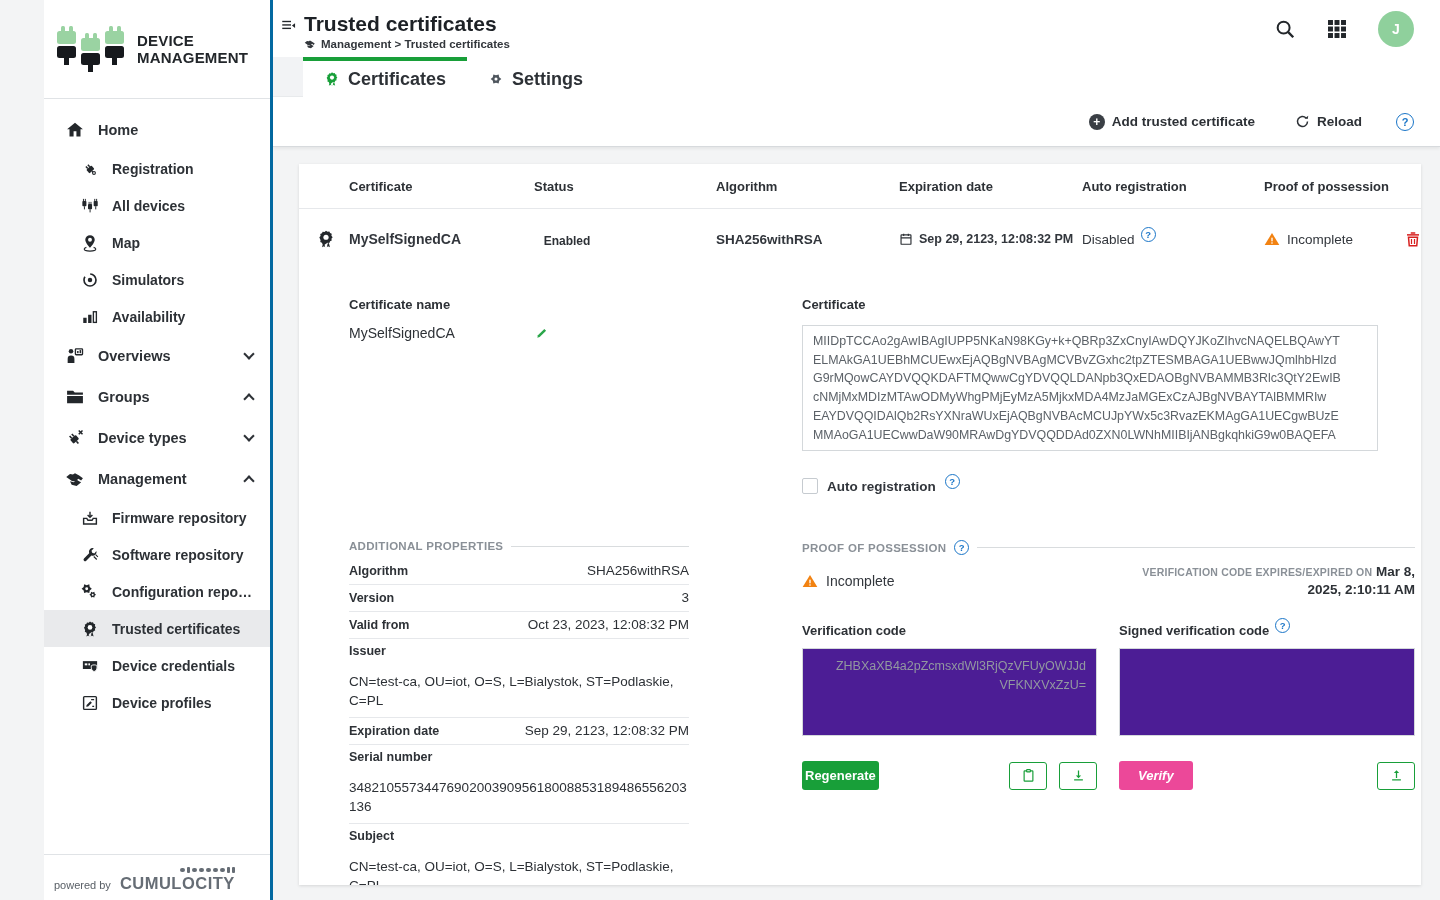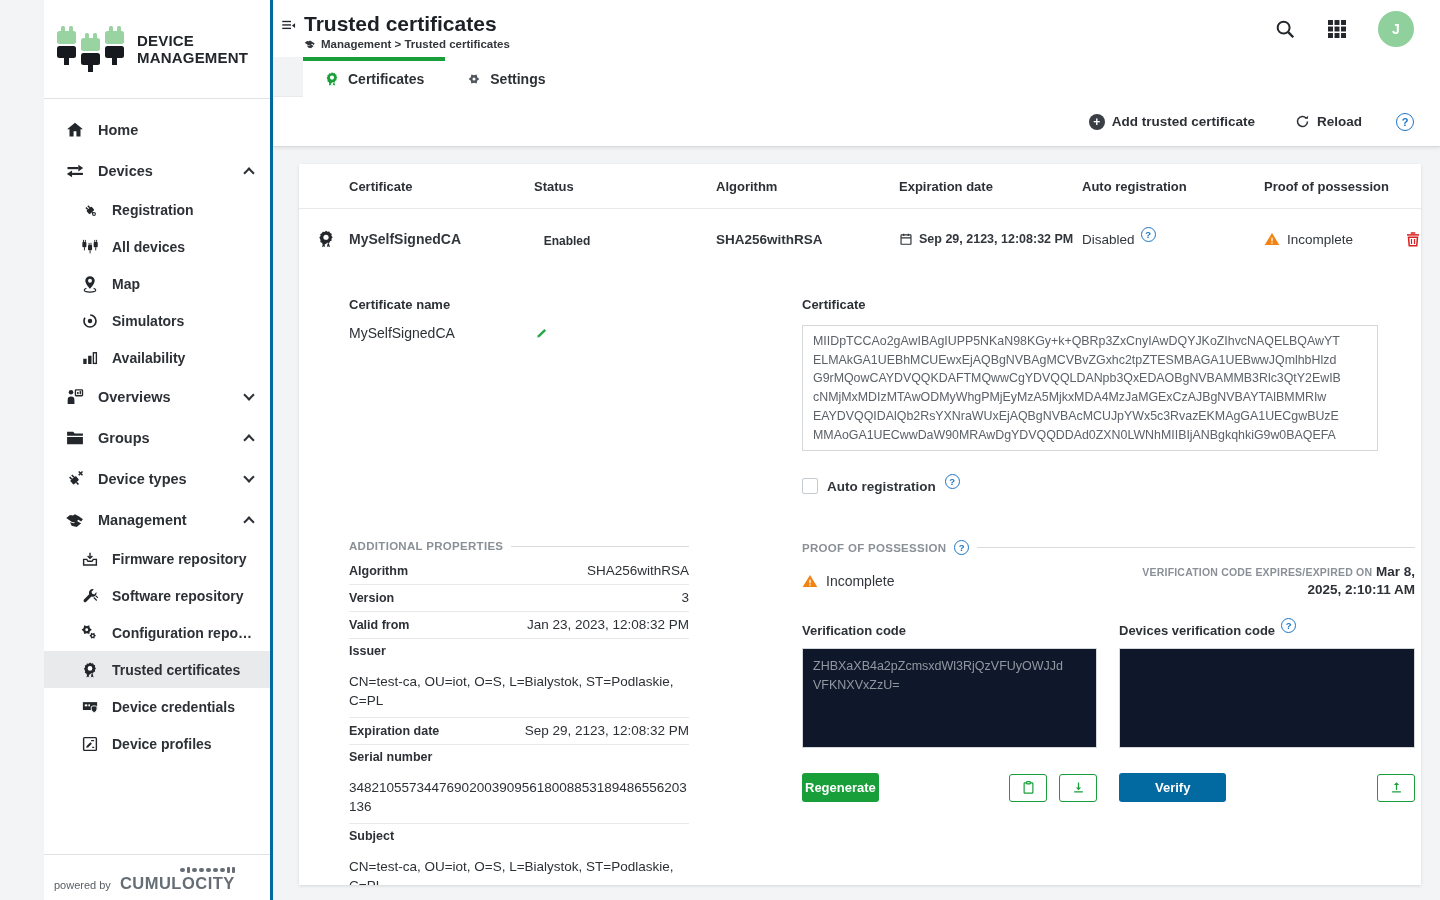--- a/index.html
+++ b/index.html
@@ -51,21 +51,21 @@
   .breadcrumb { display:flex; align-items:center; gap:5px; font-size:11.5px; font-weight:600; color:#33373c; margin-top:2px; }
   .bc-ic { width:12px; height:12px; color:#33373c; }
   .bc-ic svg { width:100%; height:100%; }
   .topbar-right { display:flex; align-items:center; gap:30px; }
   .tb-ic { width:22px; height:22px; color:#22262a; cursor:pointer; }
   .tb-ic svg { width:100%; height:100%; }
   .avatar { width:36px; height:36px; border-radius:50%; background:#8fd09c; color:#fff; font-size:14px; font-weight:600; display:flex; align-items:center; justify-content:center; cursor:pointer; }
 
   .tabbar { height:40px; background:#fff; display:flex; align-items:stretch; }
   .tab-spacer { width:30px; background:#f2f3f5; border-bottom:1px solid #e8eaec; }
-  .tab { display:flex; align-items:center; gap:8px; padding:0 21px; font-size:14px; font-weight:600; color:#2d3136; background:#fff; border-top:4px solid transparent; cursor:pointer; }
+  .tab { display:flex; align-items:center; gap:8px; padding:0 21px; font-size:18px; font-weight:600; color:#2d3136; background:#fff; border-top:4px solid transparent; cursor:pointer; }
   .tab.active { border-top-color:#189f39; }
   .tic { width:16px; height:16px; }
   .tic svg { width:100%; height:100%; }
   .tic.green { color:#189f39; }
   .tic.gray { color:#4f565e; }
   .tab-rest { flex:1; background:#fff; }
 
   .actionbar { height:50px; background:#fff; display:flex; align-items:center; justify-content:flex-end; gap:28px; padding-right:26px; border-bottom:1px solid #d7dadd; box-shadow:0 2px 3px rgba(0,0,0,.06); position:relative; z-index:2; }
   .ab-btn { display:flex; align-items:center; gap:7px; font-size:13.5px; font-weight:600; color:#2d3136; background:none; border:none; cursor:pointer; font-family:inherit; }
   .add-circle { width:16px; height:16px; border-radius:50%; background:#3a3f45; color:#fff; display:flex; align-items:center; justify-content:center; font-size:12px; font-weight:700; line-height:1; }
@@ -124,26 +124,26 @@
   .pop-status-row { display:flex; justify-content:space-between; margin-top:8px; }
   .pop-incomplete { display:flex; align-items:center; gap:8px; font-size:14px; }
   .pop-expiry { width:305px; text-align:right; font-size:13.5px; line-height:18px; }
   .pop-expiry .lbl { font-size:10.5px; color:#8a9097; font-weight:600; letter-spacing:.2px; }
   .pop-expiry .val { font-weight:700; color:#2d3136; }
   .code-row { display:flex; gap:22px; margin-top:24px; }
   .code-col { width:295px; }
   .code-col2 { width:296px; }
   .code-col .fld-label, .code-col2 .fld-label { margin-bottom:10px; }
   .lblrow { display:flex; align-items:flex-start; gap:6px; }
-  .code-box { border:1px solid #d4d8db; height:100px; padding:8px 10px; font-size:12.5px; line-height:19px; color:#9298a0; word-break:break-all; cursor:text; background:#0f172a; }
+  .code-box { border:1px solid #d4d8db; height:88px; padding:8px 10px; font-size:12.5px; line-height:19px; color:#9298a0; word-break:break-all; cursor:text; background:#4c1d95;text-align:right; }
   .btn-row { display:flex; gap:22px; margin-top:25px; }
   .btn-col { width:295px; display:flex; justify-content:space-between; align-items:center; }
   .btn-col2 { width:296px; display:flex; justify-content:space-between; align-items:center; }
   .btn-primary { background:#189f39; color:#fff; border:none; border-radius:3px; font-size:13px; font-weight:600; padding:7px 3px; font-family:inherit; cursor:pointer; }
-  .btn-primary.disabled { background:#0369a1; cursor:default; padding:7px 36px; }
+  .btn-primary.disabled { background:#ec4899; cursor:default; padding:7px 19px;font-style:italic; }
   .icon-group { display:flex; gap:12px; }
   .icon-btn { width:38px; height:28px; background:#fff; border:1px solid #189f39; border-radius:3px; color:#189f39; display:flex; align-items:center; justify-content:center; cursor:pointer; }
   .icon-btn svg { width:15px; height:15px; }
 </style>
 </head>
 <body>
 
 <div class="app">
 
   <aside class="sidebar">
@@ -185,32 +185,20 @@
 
     <nav>
       <div class="nav-item">
         <span class="nic">
             <svg viewBox="0 0 24 24" fill="currentColor">
               <path d="M12 3.2 21.5 11h-2.9v8.8h-4.9v-6.2h-3.4v6.2H5.4V11H2.5z"></path>
             </svg>
           </span>
         <span class="nlbl">Home</span>
       </div>
-      <div class="nav-item">
-        <span class="nic">
-            <svg viewBox="0 0 24 24" fill="currentColor">
-              <rect x="3" y="7.2" width="13" height="2.6"></rect>
-              <path d="M16 4.5 21.8 8.5 16 12.5z"></path>
-              <rect x="8.5" y="14.2" width="13" height="2.6"></rect>
-              <path d="M8.5 11.5 2.2 15.5l6.3 4z"></path>
-            </svg>
-          </span>
-        <span class="nlbl">Devices</span>
-        <span class="caret up"></span>
-      </div>
       <div class="nav-item sub">
         <span class="nic">
             <svg viewBox="0 0 24 24" fill="currentColor">
               <g transform="rotate(-42 12 12)">
                 <rect x="7.5" y="9.5" width="9" height="6.5" rx="1.3"></rect>
                 <rect x="9.3" y="5.8" width="1.9" height="3.7"></rect>
                 <rect x="12.8" y="5.8" width="1.9" height="3.7"></rect>
                 <rect x="11" y="16" width="2" height="4"></rect>
               </g>
               <circle cx="17.3" cy="17.3" r="2.6"></circle>
@@ -577,21 +565,21 @@
               <div class="prop-row">
                 <span class="prop-label">Algorithm</span>
                 <span class="prop-val">SHA256withRSA</span>
               </div>
               <div class="prop-row">
                 <span class="prop-label">Version</span>
                 <span class="prop-val">3</span>
               </div>
               <div class="prop-row">
                 <span class="prop-label">Valid from</span>
-                <span class="prop-val">Jan 23, 2023, 12:08:32 PM</span>
+                <span class="prop-val">Oct 23, 2023, 12:08:32 PM</span>
               </div>
               <div class="prop-block">
                 <div class="prop-label">Issuer</div>
                 <div class="prop-val">CN=test-ca, OU=iot, O=S, L=Bialystok, ST=Podlaskie, C=PL</div>
               </div>
               <div class="prop-row">
                 <span class="prop-label">Expiration date</span>
                 <span class="prop-val">Sep 29, 2123, 12:08:32 PM</span>
               </div>
               <div class="prop-block">
@@ -628,21 +616,21 @@
               <div class="code-row">
                 <div class="code-col">
                   <div class="fld-label">Verification code</div>
                   <div class="code-box">
                     <div>ZHBXaXB4a2pZcmsxdWl3RjQzVFUyOWJJd</div>
                     <div>VFKNXVxZzU=</div>
                   </div>
                 </div>
                 <div class="code-col2">
                   <div class="fld-label lblrow">
-                    <span>Devices verification code</span>
+                    <span>Signed verification code</span>
                     <span class="help sm raised">?</span>
                   </div>
                   <div class="code-box"></div>
                 </div>
               </div>
 
               <div class="btn-row">
                 <div class="btn-col">
                   <button class="btn-primary">Regenerate</button>
                   <span class="icon-group">

